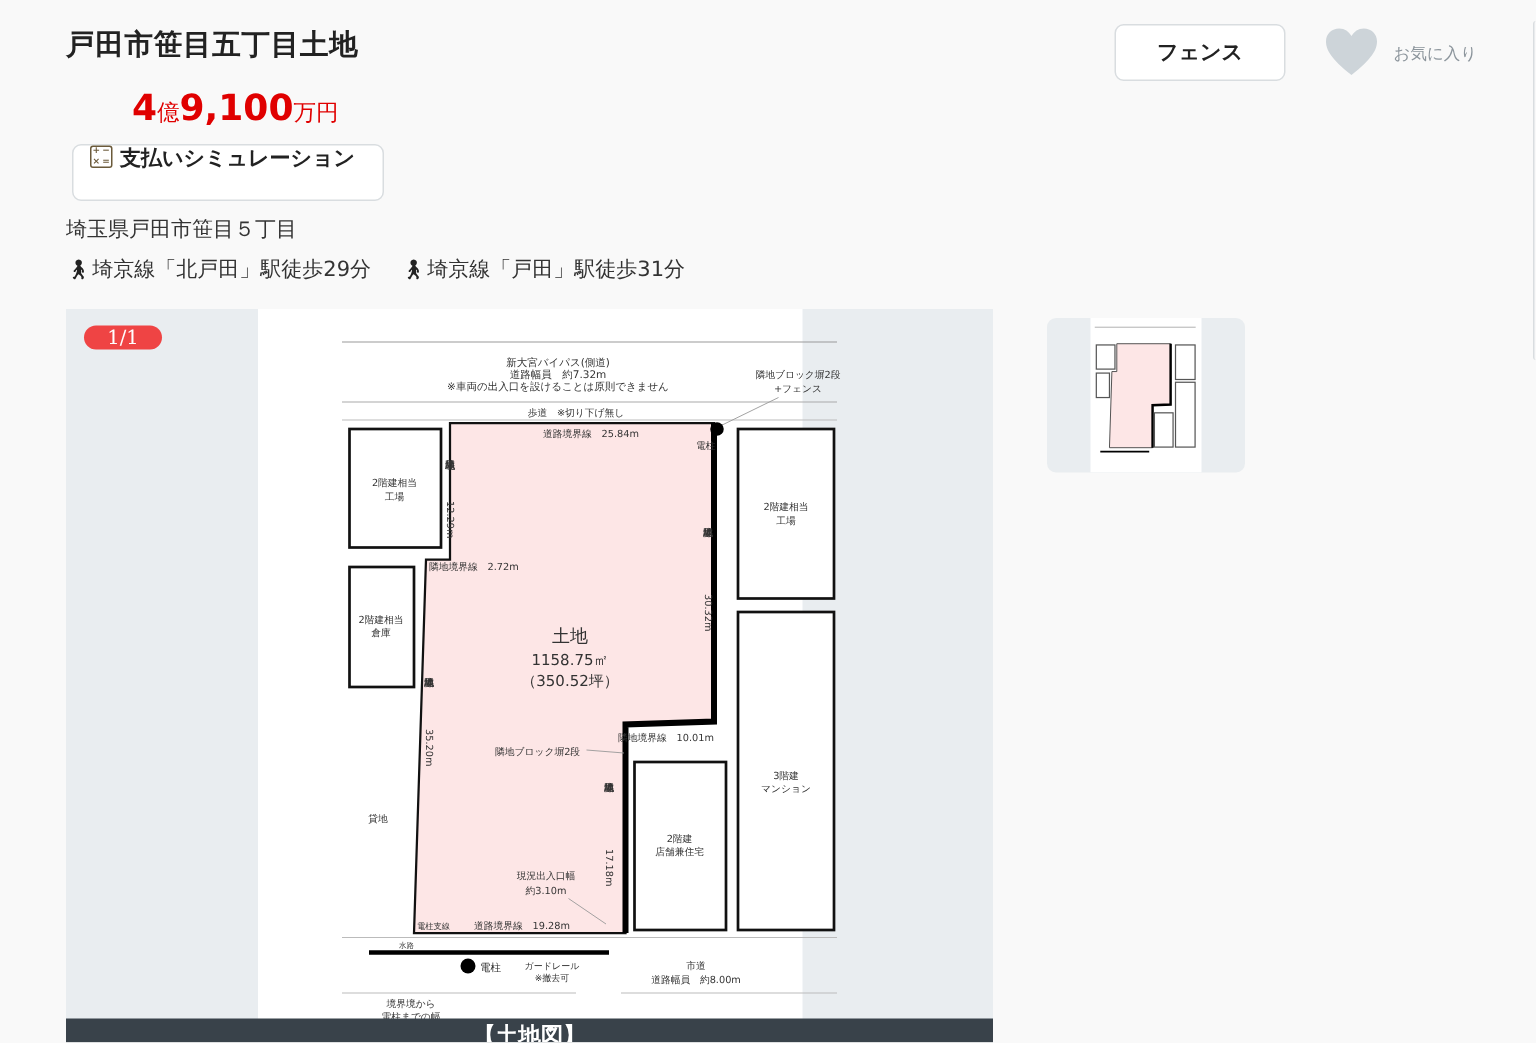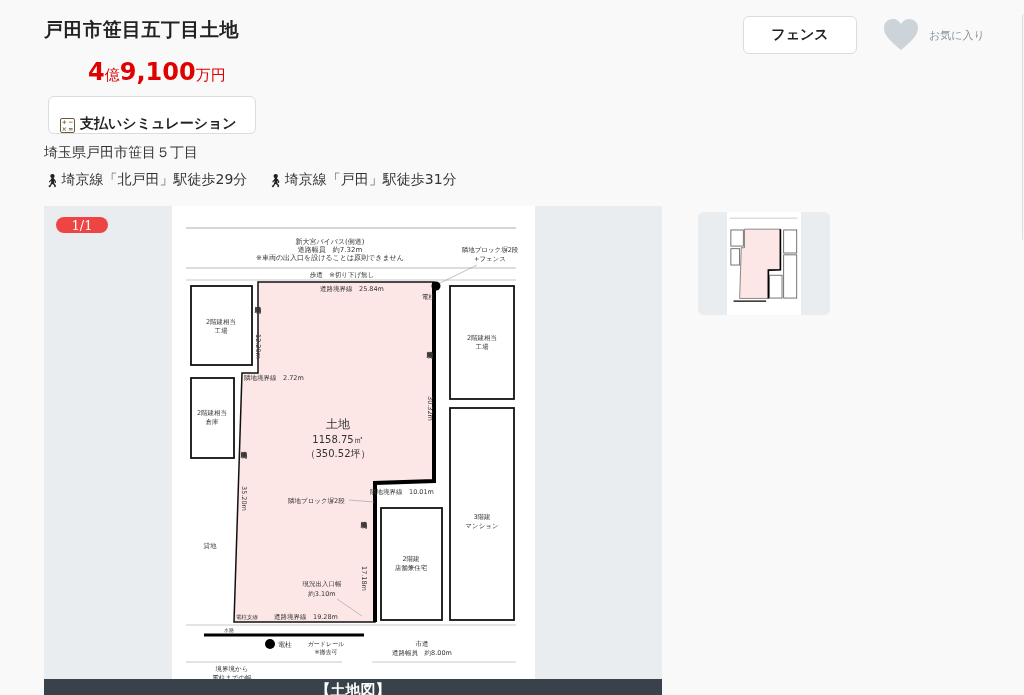--- a/index.html
+++ b/index.html
@@ -16,21 +16,21 @@
   }
   .price {
     position: absolute; left: 44px; top: 58px;
     color: #e00000; font-weight: bold; margin-left: 44px;
   }
   .price .big { font-size: 24px; }
   .price .small { font-size: 15px; font-weight: normal; }
   .sim-btn {
     position: absolute; left: 48px; top: 96px; width: 208px; height: 38px;
     background: #fff; border: 1px solid #d9dde0; border-radius: 6px;
-    display: flex; align-items: flex-end; padding-left: 11px; gap: 5px;
+    display: flex; align-items: flex-start; padding-left: 11px; gap: 5px;
     font-size: 14px; font-weight: bold; color: #222; cursor: pointer;
   }
   .calc-icon {
     width: 15px; height: 15px; border: 1.5px solid #6b5a3a; border-radius: 2px;
     display: grid; grid-template-columns: 1fr 1fr; grid-template-rows: 1fr 1fr;
     font-size: 6px; line-height: 6px; color: #6b5a3a; text-align: center;
   }
   .address {
     position: absolute; left: 44px; top: 144px; font-size: 14px; color: #333;
   }
@@ -49,21 +49,21 @@
   .fav {
     position: absolute; left: 883px; top: 17px; height: 36px;
     display: flex; align-items: center; gap: 10px; cursor: pointer; font-family: Liberation Serif, serif;
   }
   .fav-label { font-size: 11px; color: #8c959c; }
   .gallery {
     position: absolute; left: 44px; top: 206px; width: 618px; height: 489px;
     background: #e9edf0; overflow: hidden;
   }
   .plan-img {
-    position: absolute; left: 128px; top: 0; width: 363px; height: 489px; background: #fff;
+    position: absolute; left: 128px; top: 0; width: 363px; height: 489px; background: #fff; padding-left: 42px;
   }
   .counter {
     position: absolute; left: 12px; top: 11px; width: 52px; height: 16px;
     background: #ef4444; color: #fff; border-radius: 14px; font-size: 13px;
     display: flex; align-items: center; justify-content: center;
     font-family: "DejaVu Serif", serif;
     text-align: center;
   }
   .caption-bar {
     position: absolute; left: 0; bottom: 0; width: 618px; height: 16px;

